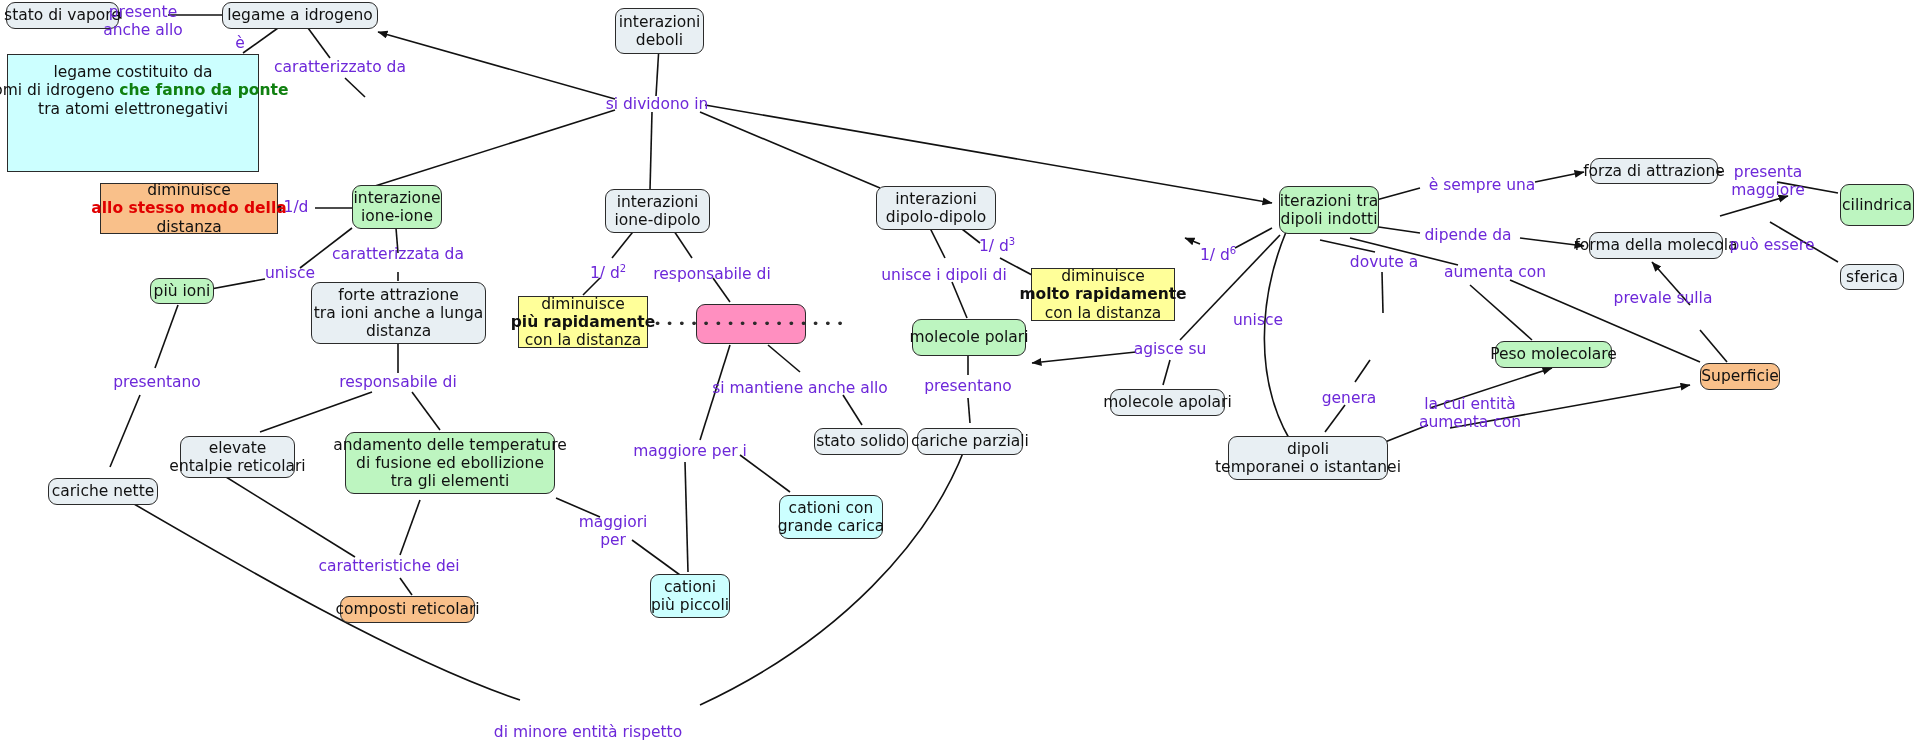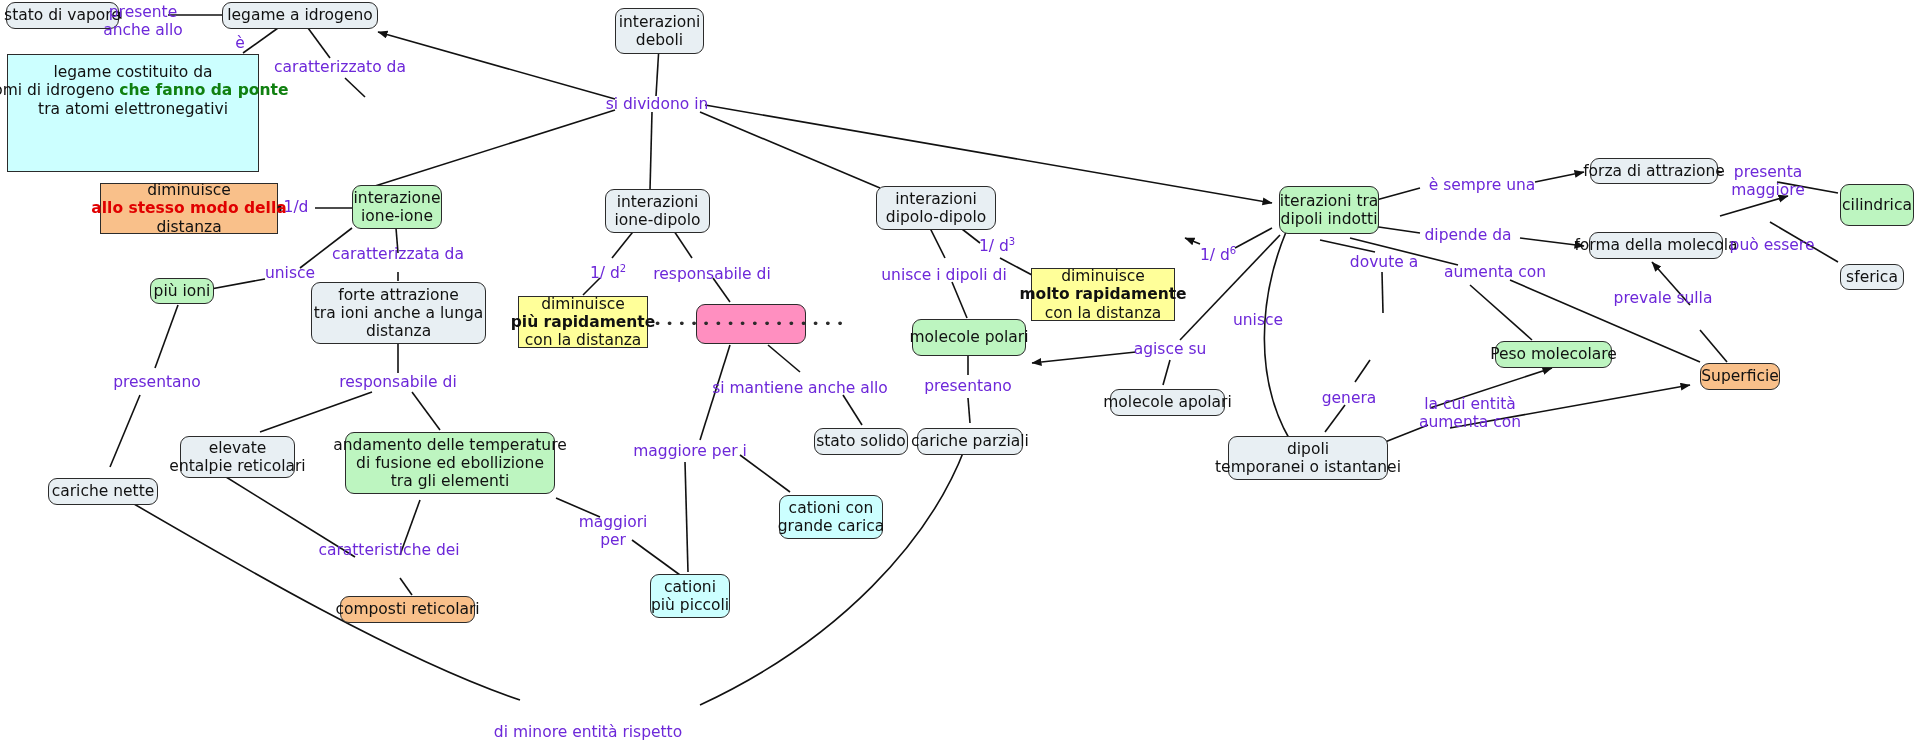--- a/index.html
+++ b/index.html
@@ -363,21 +363,21 @@
   <div class="lbl" style="left:296px;top:199px;">1/d</div>
 
   <div class="lbl" style="left:398px;top:246px;">caratterizzata da</div>
 
   <div class="lbl" style="left:290px;top:265px;">unisce</div>
 
   <div class="lbl" style="left:157px;top:374px;">presentano</div>
 
   <div class="lbl" style="left:398px;top:374px;">responsabile di</div>
 
-  <div class="lbl" style="left:389px;top:542px;">caratteristiche dei</div>
+  <div class="lbl" style="left:389px;top:558px;">caratteristiche dei</div>
 
   <div class="lbl" style="left:613px;top:514px;">
     <div>maggiori</div>
     <div>per</div>
   </div>
 
   <div class="lbl" style="left:608px;top:263px;">
     <span>1/ d</span><span class="sup">2</span>
   </div>
 

